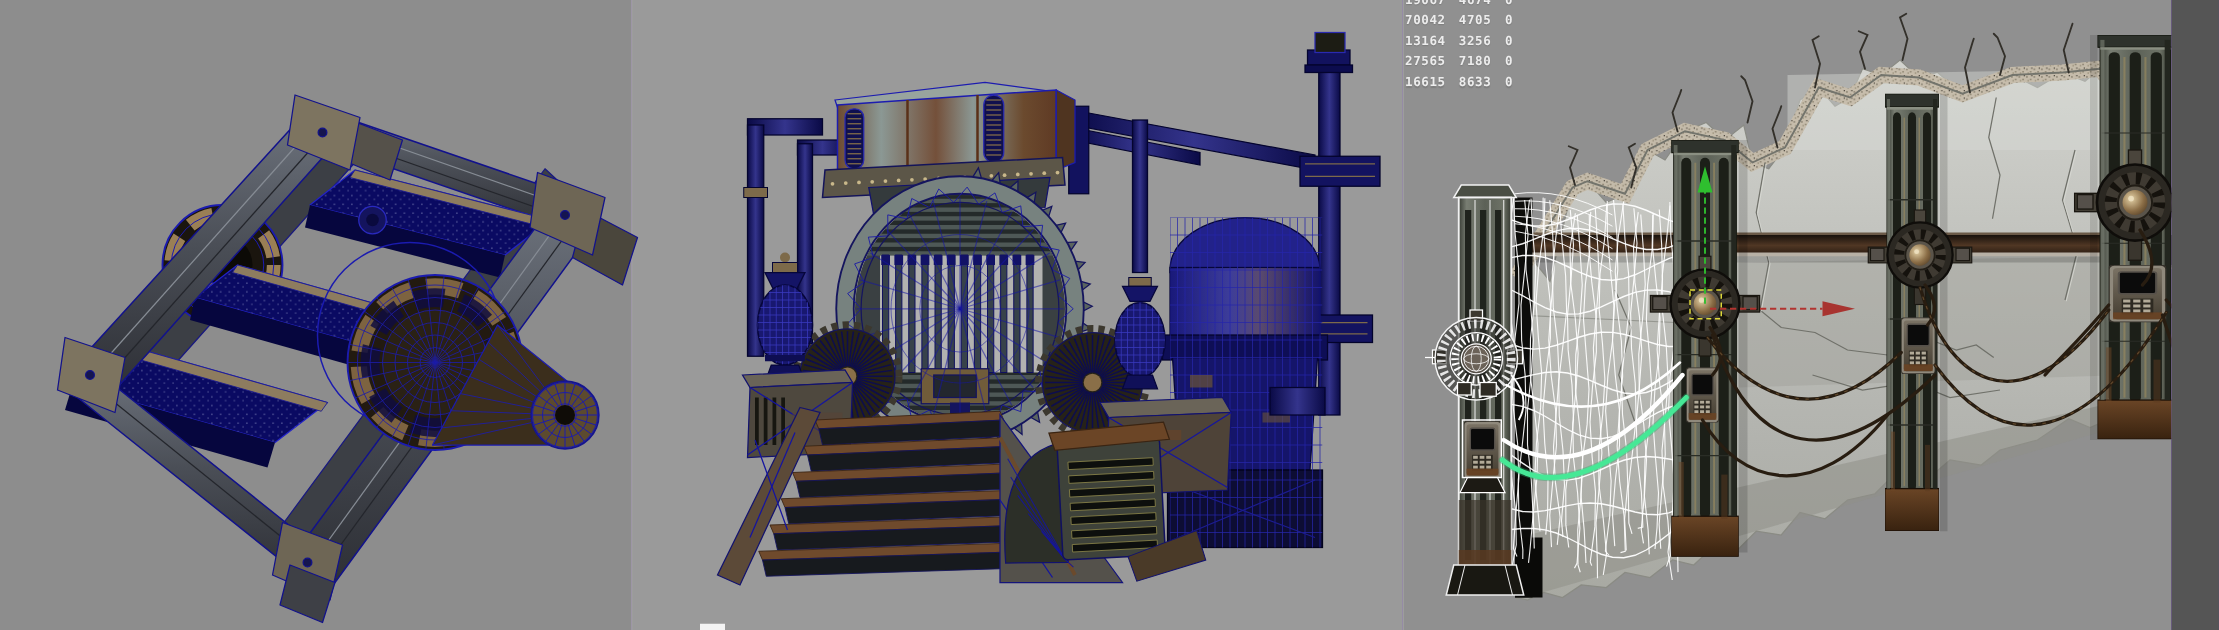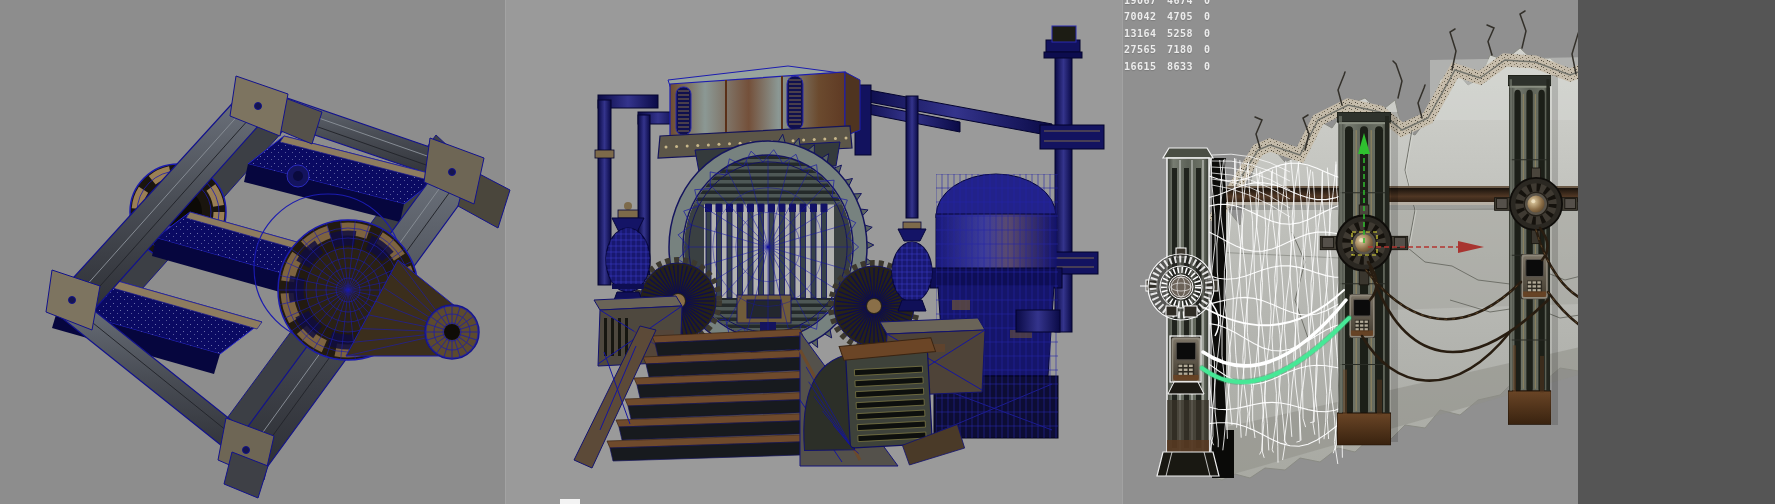--- a/index.html
+++ b/index.html
@@ -1,16 +1,16 @@
 <!DOCTYPE html>
 <html><head>
 <meta charset="utf-8">
 <style>
   html,body{margin:0;padding:0;background:#555;}
-  #screen{position:relative;width:1578px;height:504px;overflow:hidden;
+  #screen{position:relative;width:1737px;height:504px;overflow:hidden;
           background:#6d28d9;font-family:"Liberation Sans",sans-serif;}
   #scene{position:absolute;left:0;top:0;}
   .stats{position:absolute;left:1124px;top:-7px;z-index:9;
          font:bold 10px/16.4px "DejaVu Sans Mono",monospace;color:#ededed;
          text-shadow:0 1px 1px rgba(0,0,0,0.15);letter-spacing:0.5px;}
   .stats .row{display:flex;}
   .stats .c1{width:43px;}
   .stats .c2{width:37px;}
   .stats .c3{width:14px;}
 </style>
@@ -1010,21 +1010,21 @@
       <span class="c2">4674</span>
       <span class="c3">0</span>
     </div>
     <div class="row">
       <span class="c1">70042</span>
       <span class="c2">4705</span>
       <span class="c3">0</span>
     </div>
     <div class="row">
       <span class="c1">13164</span>
-      <span class="c2">5258</span>
+      <span class="c2">3256</span>
       <span class="c3">0</span>
     </div>
     <div class="row">
       <span class="c1">27565</span>
       <span class="c2">7180</span>
       <span class="c3">0</span>
     </div>
     <div class="row">
       <span class="c1">16615</span>
       <span class="c2">8633</span>

